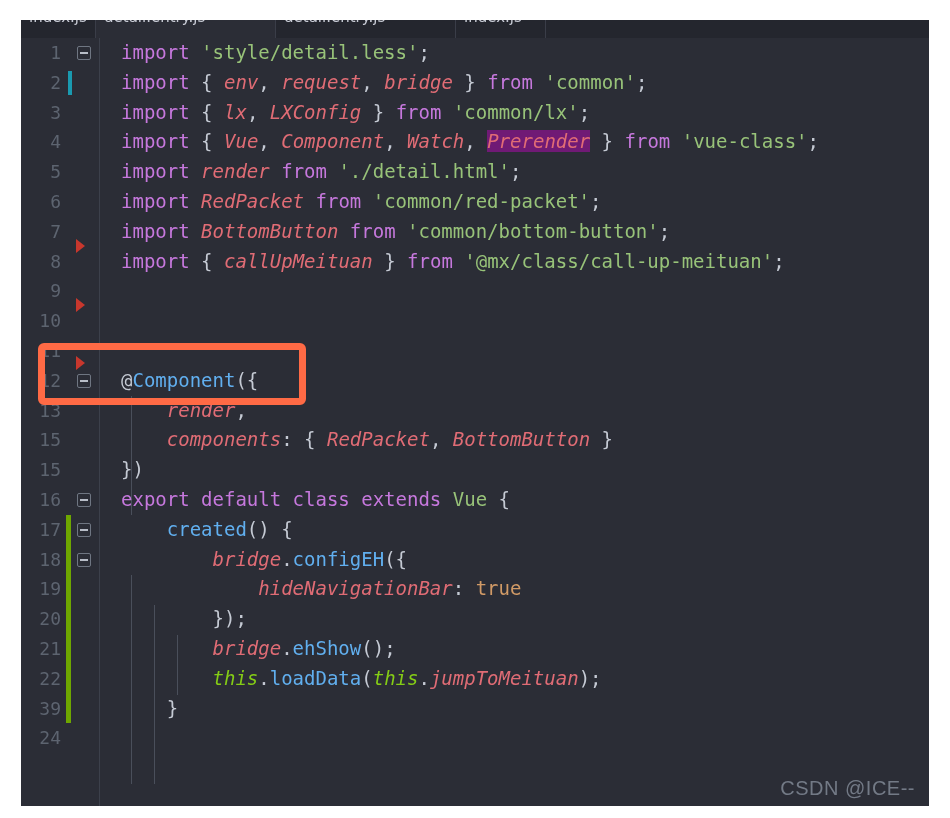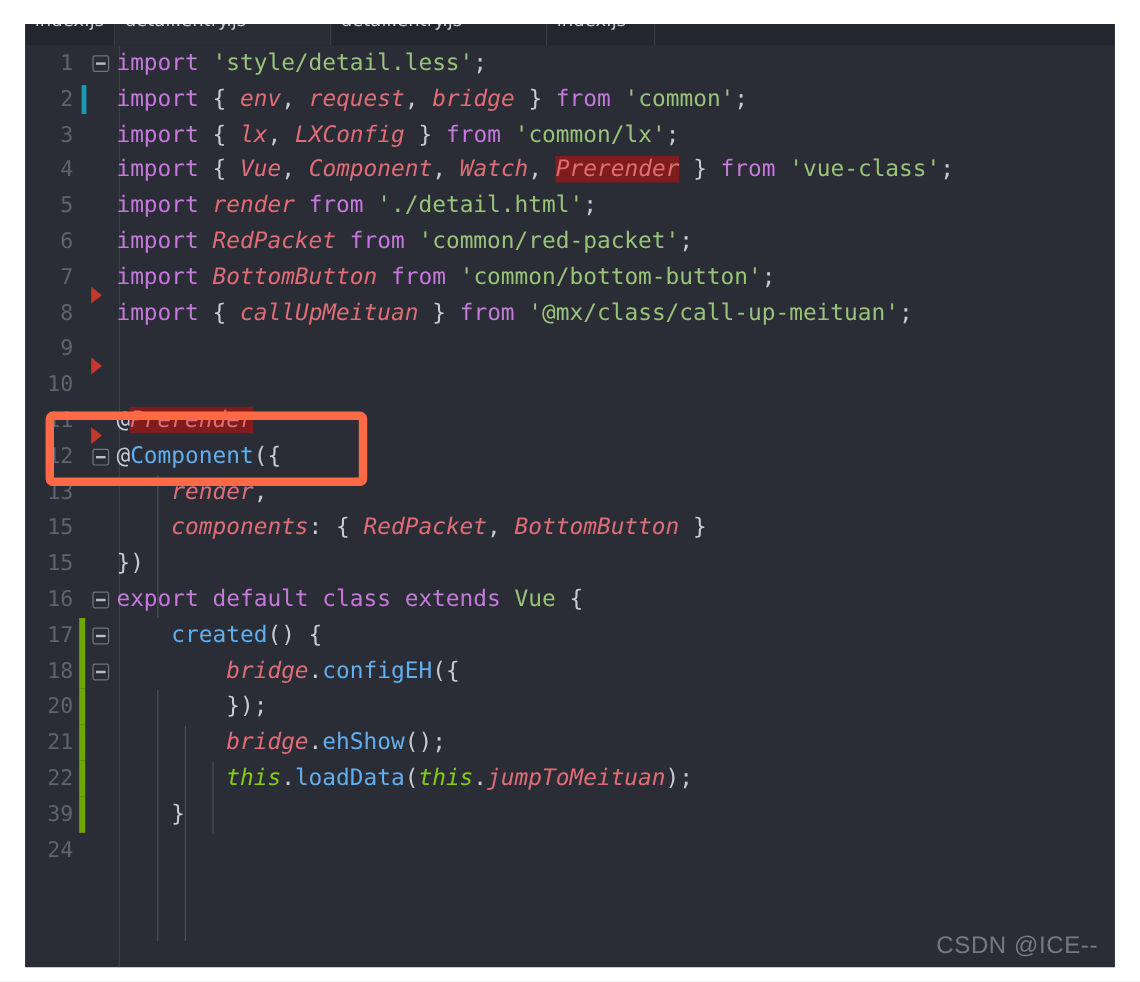--- a/index.html
+++ b/index.html
@@ -141,42 +141,42 @@
     left: 47px;
     top: 3px;
     width: 4px;
     height: 24px;
     background: #1a9ab0;
   }
 
   
   .code-text {
     position: absolute;
-    left: 76px;
+    left: 100px;
     top: 0;
     color: #c5cad4;
   }
 
   .indent-guide {
     position: absolute;
     width: 1px;
     background: #4a4f5b;
   }
 
   
   .kw      { color: #c678dd; }
   .str     { color: #98c379; }
   .ident   { color: #e06c75; font-style: italic; }
   .fn      { color: #61afef; }
   .cls     { color: #98c379; }
   .num     { color: #d19a66; }
   .this    { color: #84cc16; font-style: italic; }
   .punct   { color: #c5cad4; }
   .at      { color: #c5cad4; }
-  .sel     { background: #7f1d1d; margin-top: 36px; }
+  .sel     { background: #701a75; margin-top: 36px; }
 
   
   .annot-box {
     position: absolute;
     left: 38px;
     top: 343px;
     width: 268px;
     height: 62px;
     border: 7px solid #ff6a45;
     border-radius: 6px;
@@ -275,21 +275,20 @@
       </div>
 
       <div class="line">
         <span class="gutter-num">10</span>
         <span class="breakpoint-tri" style="left:55px;top:-8px;"></span>
         <span class="code-text"></span>
       </div>
 
       <div class="line">
         <span class="gutter-num">11</span>
-        <span class="code-text"><span class="at">@</span><span class="sel"><span class="ident">Prerender</span></span></span>
       </div>
 
       <div class="line">
         <span class="gutter-num">12</span>
         <span class="breakpoint-tri" style="left:55px;top:-10px;"></span>
         <span class="fold"></span>
         <span class="code-text"><span class="at">@</span><span class="fn">Component</span><span class="punct">({</span></span>
       </div>
 
       <div class="line">
@@ -320,20 +319,25 @@
         <span class="code-text">    <span class="fn">created</span><span class="punct">() {</span></span>
       </div>
 
       <div class="line">
         <span class="gutter-num">18</span>
         <span class="vcs added"></span>
         <span class="fold"></span>
         <span class="code-text">        <span class="ident">bridge</span><span class="punct">.</span><span class="fn">configEH</span><span class="punct">({</span></span>
       </div>
 
+      <div class="line">
+        <span class="gutter-num">19</span>
+        <span class="vcs added"></span>
+        <span class="code-text">            <span class="ident">hideNavigationBar</span><span class="punct">:</span> <span class="num">true</span></span>
+      </div>
 
       <div class="line">
         <span class="gutter-num">20</span>
         <span class="vcs added"></span>
         <span class="code-text">        <span class="punct">});</span></span>
       </div>
 
       <div class="line">
         <span class="gutter-num">21</span>
         <span class="vcs added"></span>

